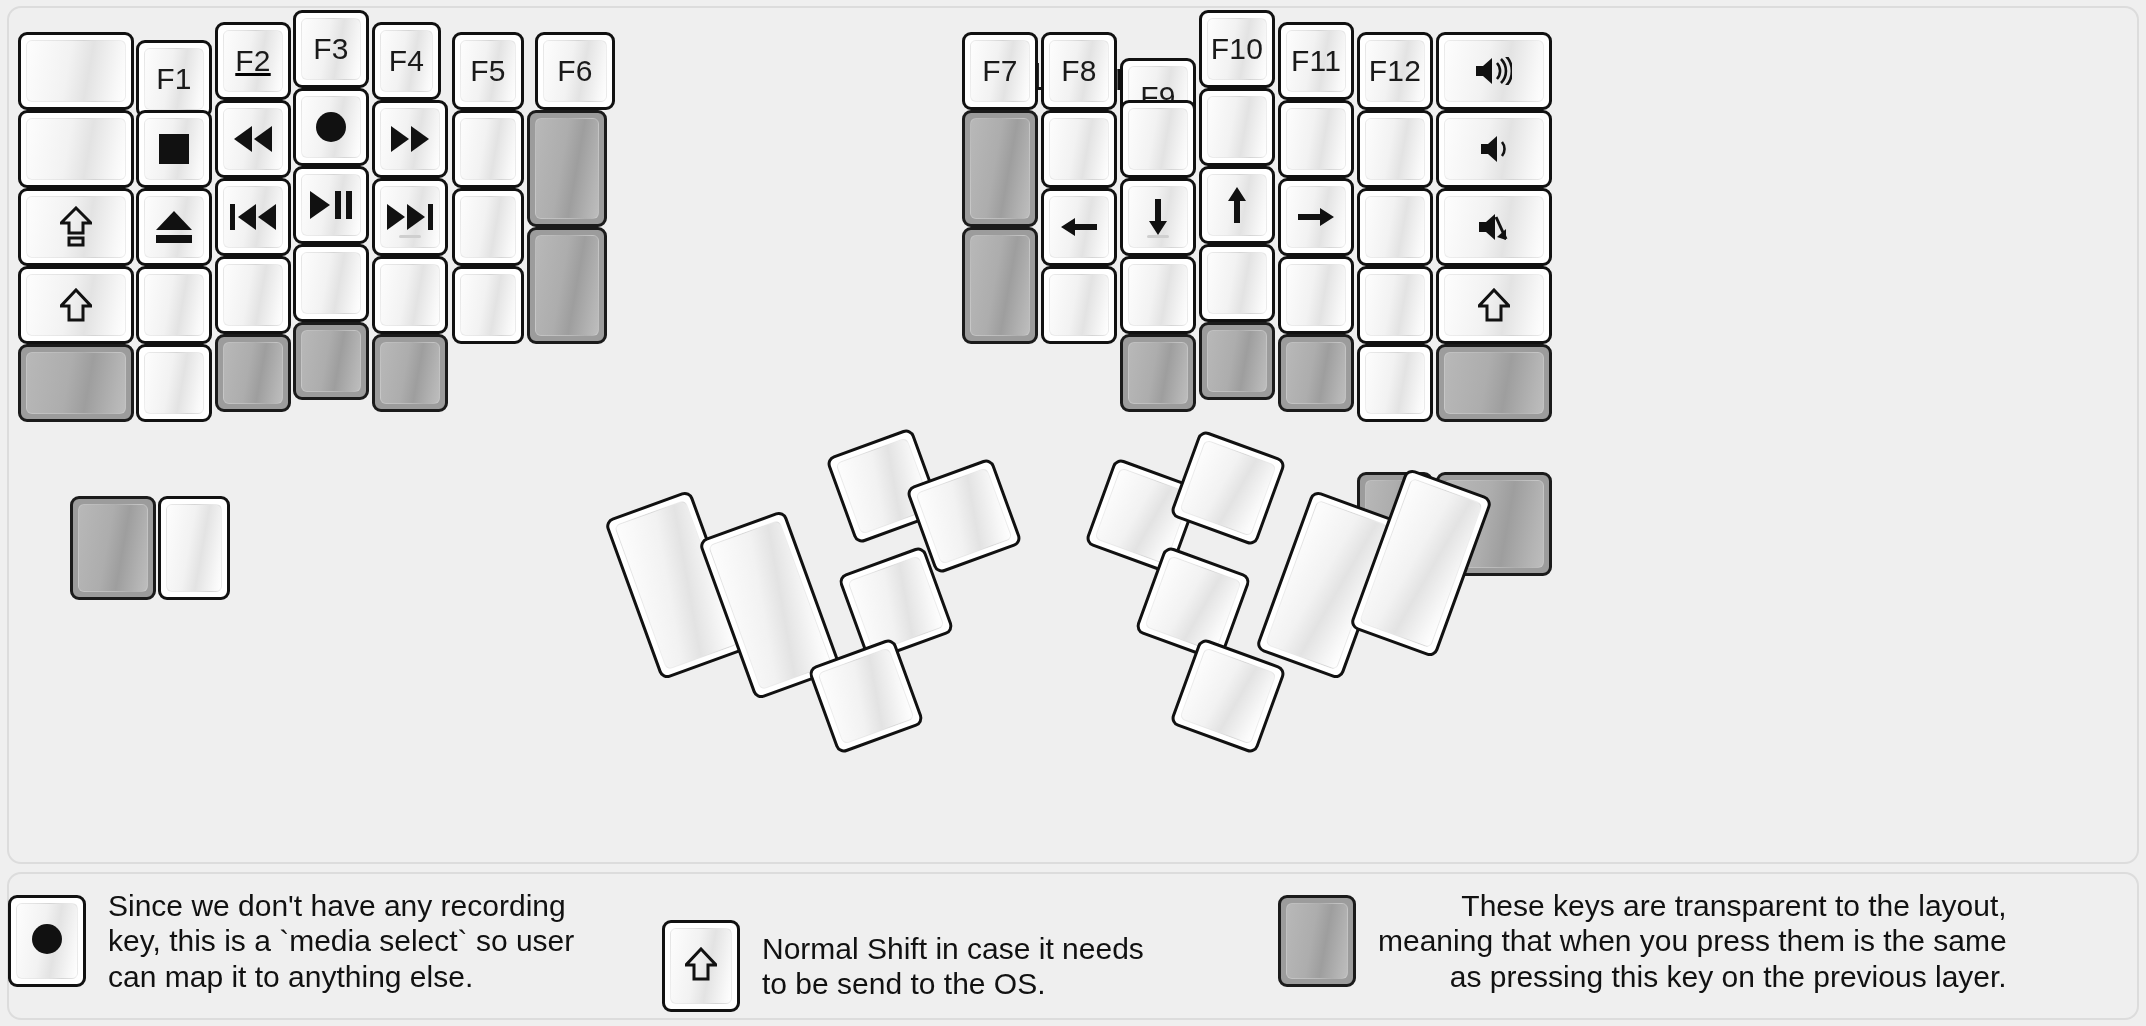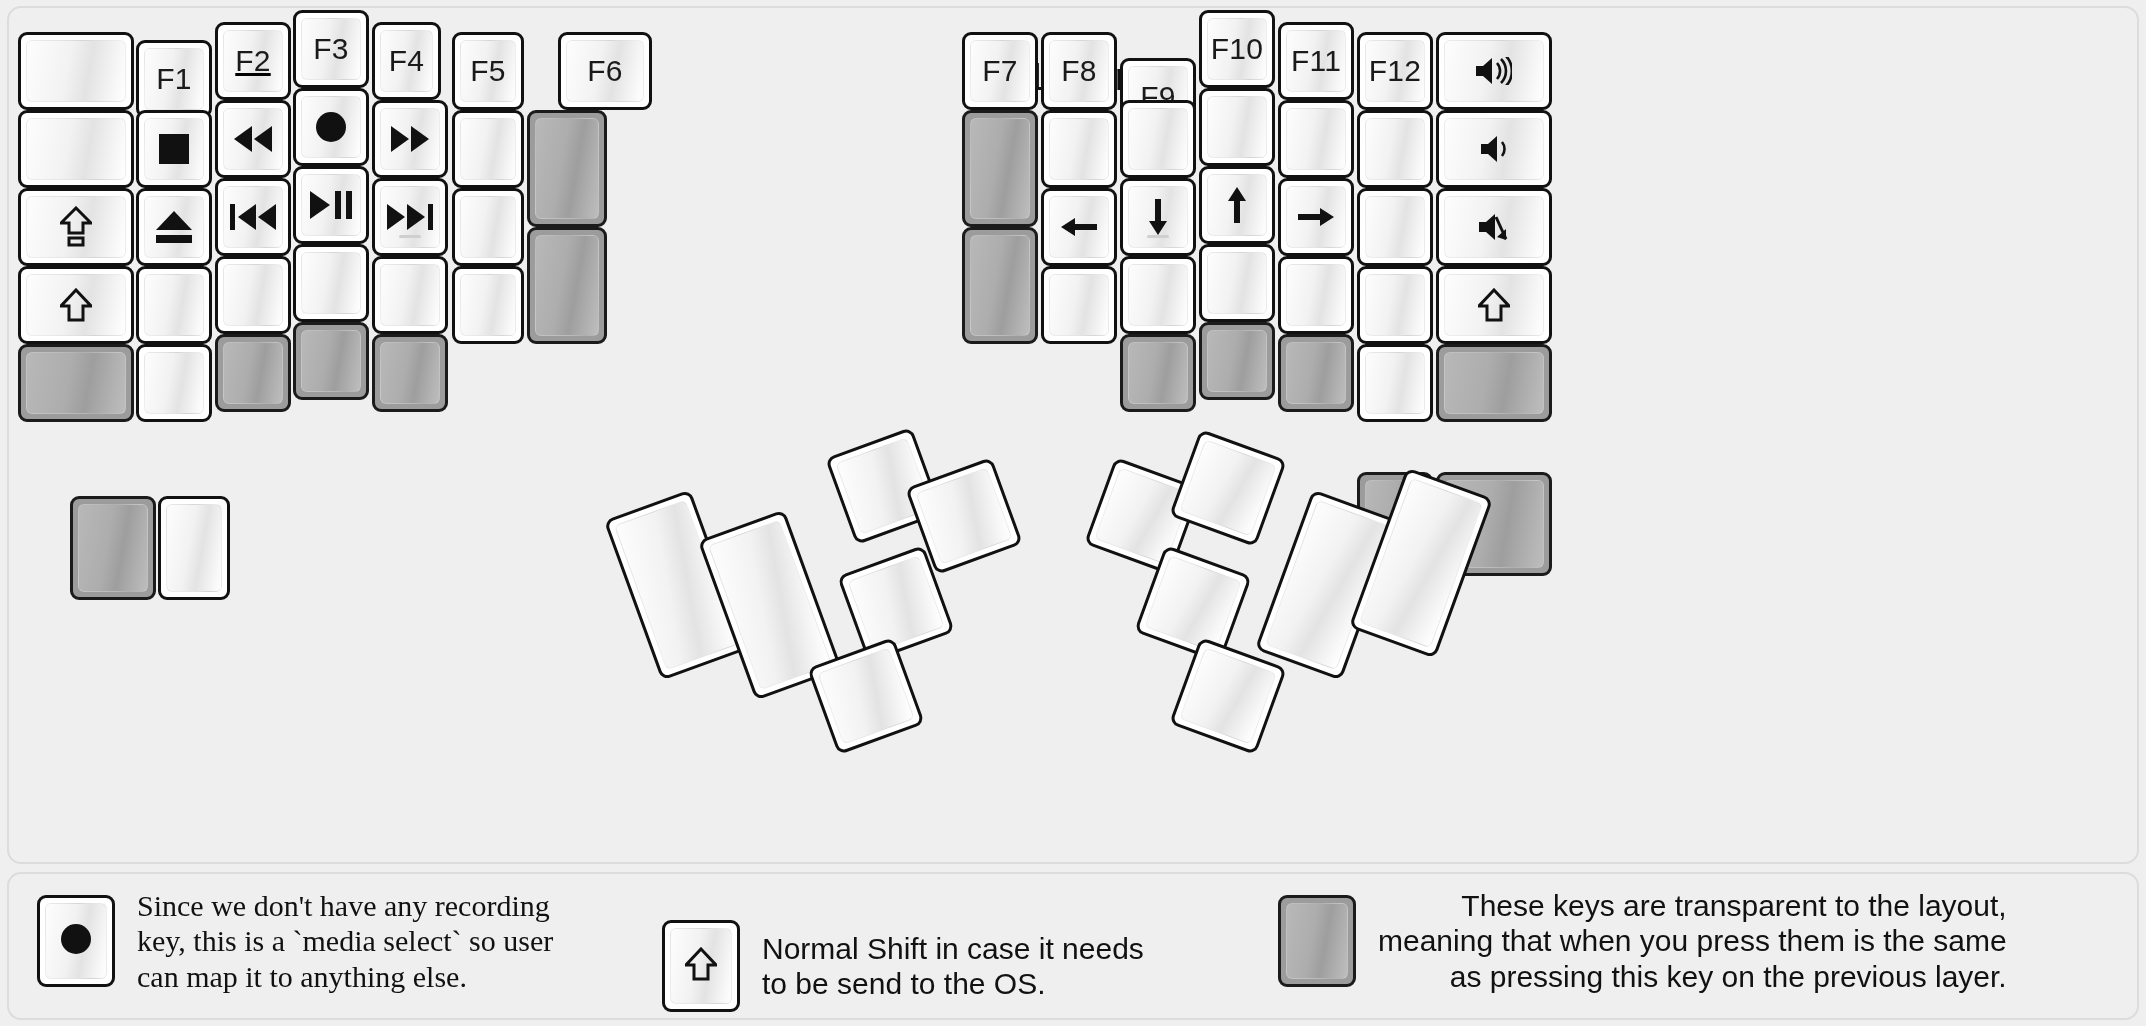--- a/index.html
+++ b/index.html
@@ -260,21 +260,21 @@
       </div>
       <div class="key" style="left: 452px; top: 110px; width: 72px; height: 78px;">
         <div class="cap"></div>
       </div>
       <div class="key" style="left: 452px; top: 188px; width: 72px; height: 78px;">
         <div class="cap"></div>
       </div>
       <div class="key" style="left: 452px; top: 266px; width: 72px; height: 78px;">
         <div class="cap"></div>
       </div>
-      <div class="key" style="left: 558px; top: 32px; width: 94px; height: 78px;">
+      <div class="key" style="left: 535px; top: 32px; width: 80px; height: 78px;">
         <div class="cap">
           <span>F6</span>
         </div>
       </div>
       <div class="key tr" style="left: 527px; top: 110px; width: 80px; height: 117px;">
         <div class="cap"></div>
       </div>
       <div class="key tr" style="left: 527px; top: 227px; width: 80px; height: 117px;">
         <div class="cap"></div>
       </div>
@@ -484,21 +484,21 @@
         <div class="cap"></div>
       </div>
       <div class="key" style="left: 1281px; top: 500px; width: 92px; height: 170px; transform: rotate(20deg);">
         <div class="cap"></div>
       </div>
       <div class="key" style="left: 1375px; top: 478px; width: 92px; height: 170px; transform: rotate(20deg);">
         <div class="cap"></div>
       </div>
     </div>
   <div id="legend">
-      <div class="legend-item" style="left: 37px; top: 888px; font-family: Liberation Serif, serif;">
+      <div class="legend-item" style="left: 8px; top: 888px;">
         <div class="legend-key">
           <div class="cap">
             <span class="glyph"><svg width="32" height="32" viewBox="0 0 32 32" fill="#111">
                 <circle cx="16" cy="16" r="15"></circle>
               </svg></span>
           </div>
         </div>
         <div class="legend-text">Since we don't have any recording
 key, this is a `media select` so user
 can map it to anything else.</div>

